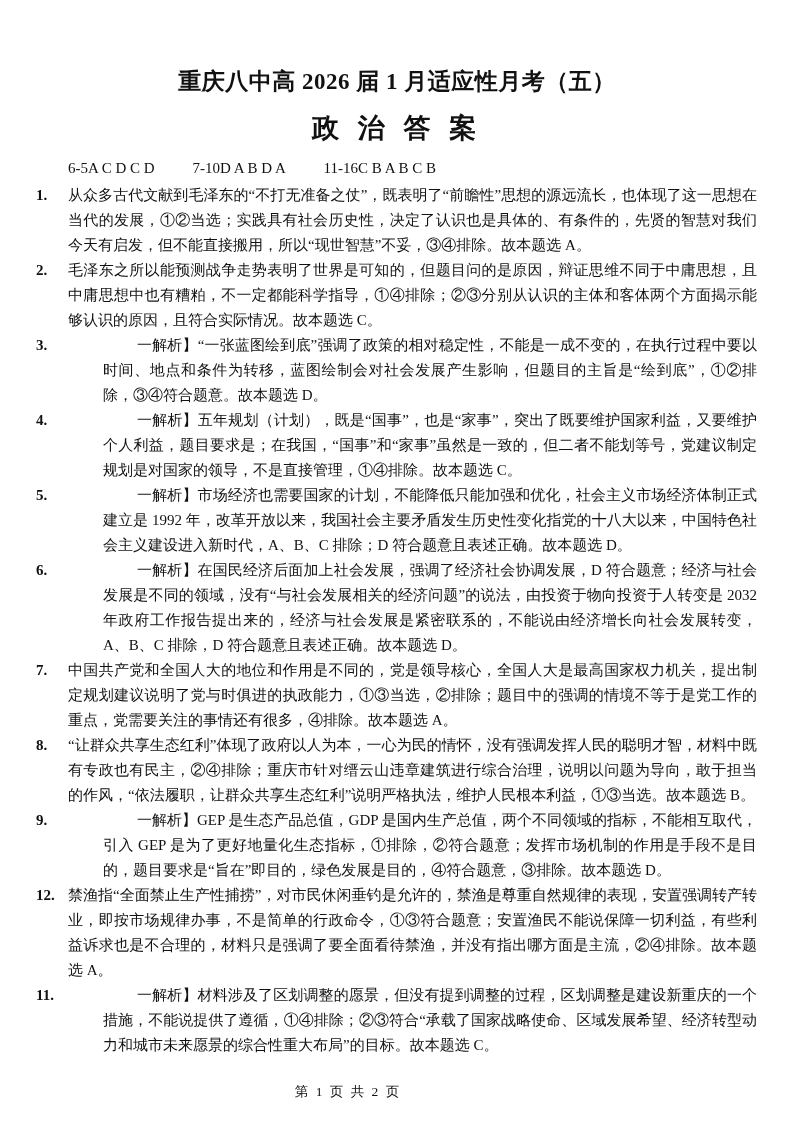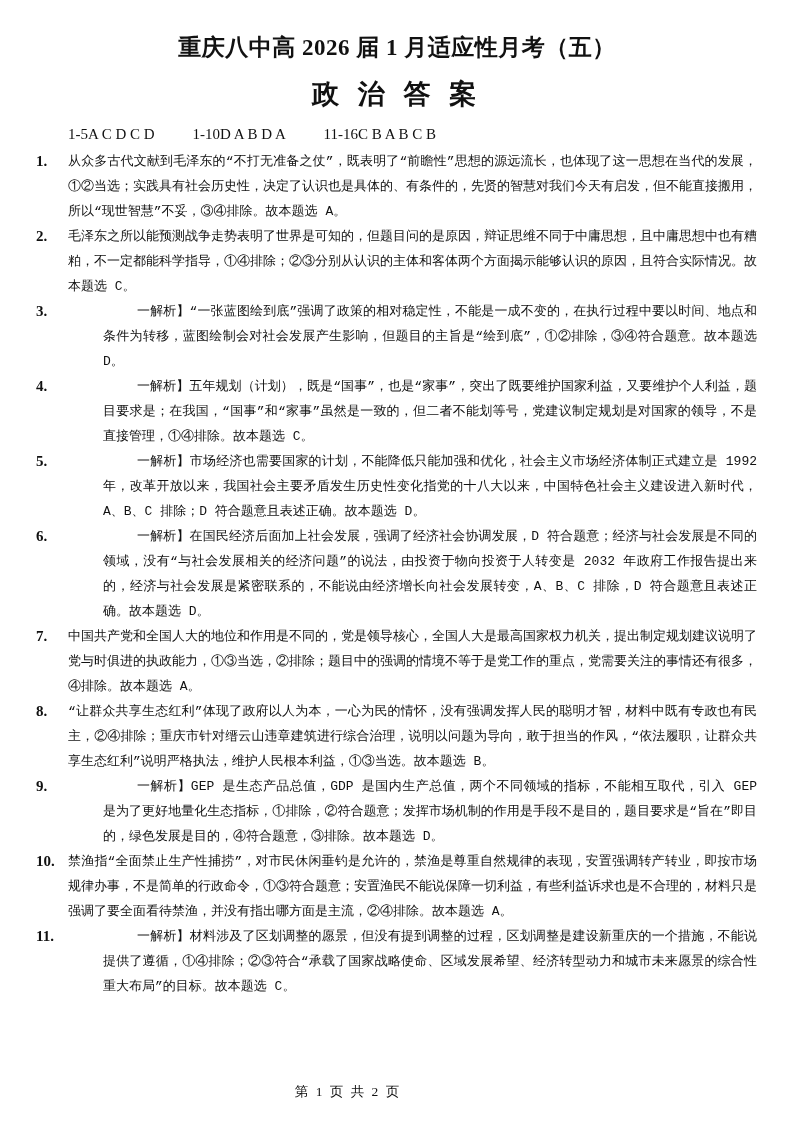--- a/index.html
+++ b/index.html
@@ -11,21 +11,21 @@
     width: 794px;
     height: 1123px;
     font-family: "Liberation Serif", serif;
     color: #111111;
     position: relative;
     overflow: hidden;
   }
   .page {
     width: 794px;
     height: 1123px;
-    padding-top: 32px;
+    padding-top: 66px;
     box-sizing: border-box;
     position: relative;
   }
   .doc-header {
     text-align: center;
   }
   .doc-title {
     font-size: 23px;
     font-weight: bold;
     line-height: 32px;
@@ -63,26 +63,25 @@
   }
   .item .num {
     position: absolute;
     left: -32px;
     top: 0;
     font-weight: bold;
     font-size: 15px;
     line-height: 25px;
   }
   .item .txt {
-    font-size: 13px;
+    font-size: 15px;
     line-height: 25px;
     text-align: justify;
     text-justify: inter-ideograph;
     margin: 0;
-    font-family: Liberation Mono, monospace;
   }
   .item .txt.indent {
     text-indent: 34px;
     margin-left: 35px;
   }
   .doc-footer {
     position: absolute;
     bottom: 22px;
     left: 0;
     width: 696px;
@@ -96,22 +95,22 @@
 
 <div class="page">
 
   <div class="doc-header">
     <h1 class="doc-title">重庆八中高 2026 届 1 月适应性月考（五）</h1>
     <div class="doc-subtitle">政 治 答 案</div>
   </div>
 
   <div class="doc-body">
     <div class="answer-key">
-      <span>1-5A C D C D</span>
-      <span>1-10D A B D A</span>
+      <span>6-5A C D C D</span>
+      <span>7-10D A B D A</span>
       <span>11-16C B A B C B</span>
     </div>
 
     <div class="items">
   <div class="item">
     <span class="num">1.</span>
     <p class="txt">从众多古代文献到毛泽东的“不打无准备之仗”，既表明了“前瞻性”思想的源远流长，也体现了这一思想在当代的发展，①②当选；实践具有社会历史性，决定了认识也是具体的、有条件的，先贤的智慧对我们今天有启发，但不能直接搬用，所以“现世智慧”不妥，③④排除。故本题选 A。</p>
   </div>
 
   <div class="item">
@@ -148,21 +147,21 @@
     <span class="num">8.</span>
     <p class="txt">“让群众共享生态红利”体现了政府以人为本，一心为民的情怀，没有强调发挥人民的聪明才智，材料中既有专政也有民主，②④排除；重庆市针对缙云山违章建筑进行综合治理，说明以问题为导向，敢于担当的作风，“依法履职，让群众共享生态红利”说明严格执法，维护人民根本利益，①③当选。故本题选 B。</p>
   </div>
 
   <div class="item">
     <span class="num">9.</span>
     <p class="txt indent">一解析】GEP 是生态产品总值，GDP 是国内生产总值，两个不同领域的指标，不能相互取代，引入 GEP 是为了更好地量化生态指标，①排除，②符合题意；发挥市场机制的作用是手段不是目的，题目要求是“旨在”即目的，绿色发展是目的，④符合题意，③排除。故本题选 D。</p>
   </div>
 
   <div class="item">
-    <span class="num">10.</span>
+    <span class="num">12.</span>
     <p class="txt">禁渔指“全面禁止生产性捕捞”，对市民休闲垂钓是允许的，禁渔是尊重自然规律的表现，安置强调转产转业，即按市场规律办事，不是简单的行政命令，①③符合题意；安置渔民不能说保障一切利益，有些利益诉求也是不合理的，材料只是强调了要全面看待禁渔，并没有指出哪方面是主流，②④排除。故本题选 A。</p>
   </div>
 
   <div class="item">
     <span class="num">11.</span>
     <p class="txt indent">一解析】材料涉及了区划调整的愿景，但没有提到调整的过程，区划调整是建设新重庆的一个措施，不能说提供了遵循，①④排除；②③符合“承载了国家战略使命、区域发展希望、经济转型动力和城市未来愿景的综合性重大布局”的目标。故本题选 C。</p>
   </div>
 
 </div>
   </div>

